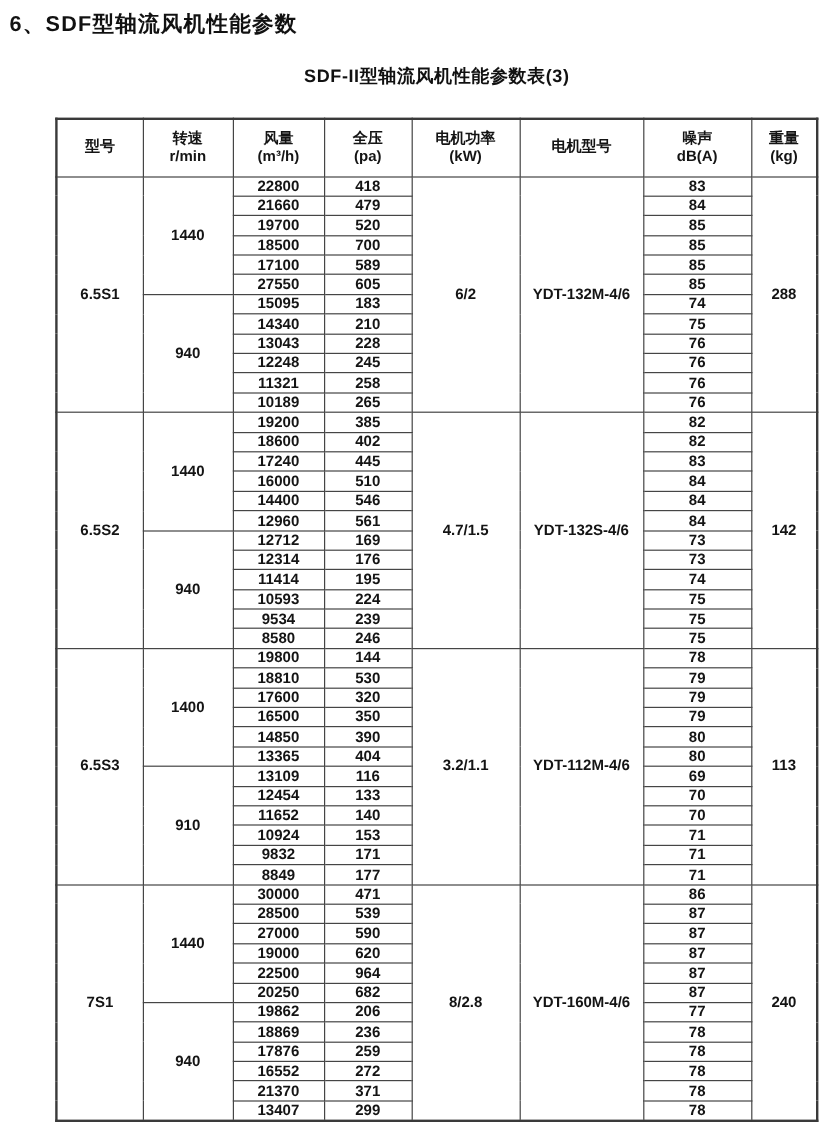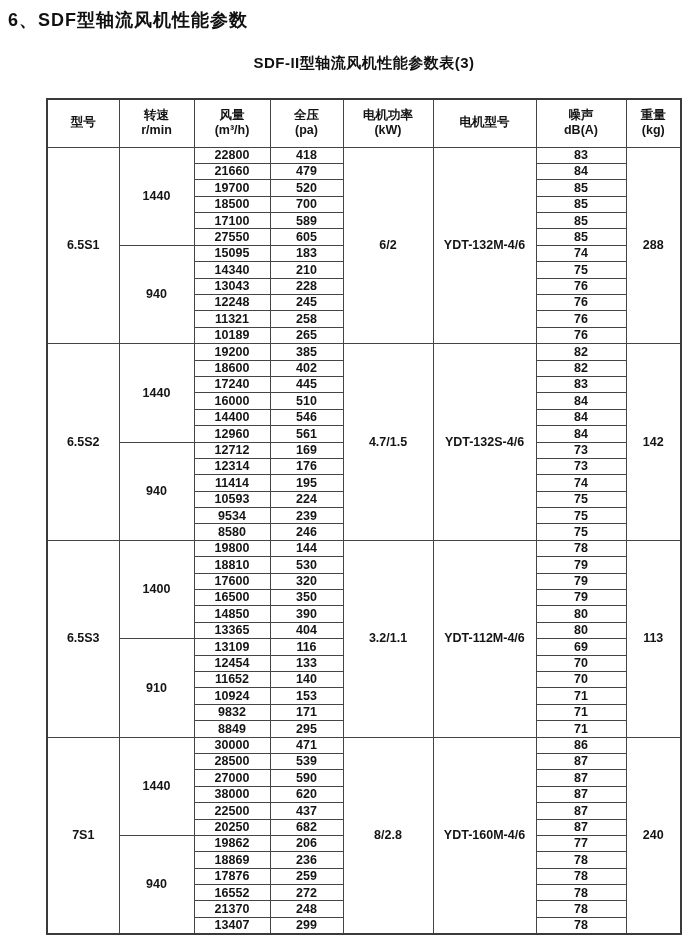--- a/index.html
+++ b/index.html
@@ -288,21 +288,21 @@
           <td>153</td>
           <td>71</td>
         </tr>
         <tr>
           <td>9832</td>
           <td>171</td>
           <td>71</td>
         </tr>
         <tr>
           <td>8849</td>
-          <td>295</td>
+          <td>177</td>
           <td>71</td>
         </tr>
         <tr>
           <td rowspan="12">7S1</td>
           <td rowspan="6">1440</td>
           <td>30000</td>
           <td>471</td>
           <td rowspan="12">8/2.8</td>
           <td rowspan="12">YDT-160M-4/6</td>
           <td>86</td>
@@ -312,27 +312,27 @@
           <td>28500</td>
           <td>539</td>
           <td>87</td>
         </tr>
         <tr>
           <td>27000</td>
           <td>590</td>
           <td>87</td>
         </tr>
         <tr>
-          <td>38000</td>
+          <td>19000</td>
           <td>620</td>
           <td>87</td>
         </tr>
         <tr>
           <td>22500</td>
-          <td>437</td>
+          <td>964</td>
           <td>87</td>
         </tr>
         <tr>
           <td>20250</td>
           <td>682</td>
           <td>87</td>
         </tr>
         <tr>
           <td rowspan="6">940</td>
           <td>19862</td>
@@ -349,21 +349,21 @@
           <td>259</td>
           <td>78</td>
         </tr>
         <tr>
           <td>16552</td>
           <td>272</td>
           <td>78</td>
         </tr>
         <tr>
           <td>21370</td>
-          <td>248</td>
+          <td>371</td>
           <td>78</td>
         </tr>
         <tr>
           <td>13407</td>
           <td>299</td>
           <td>78</td>
         </tr>
       </tbody>
   </table>
 </div>

